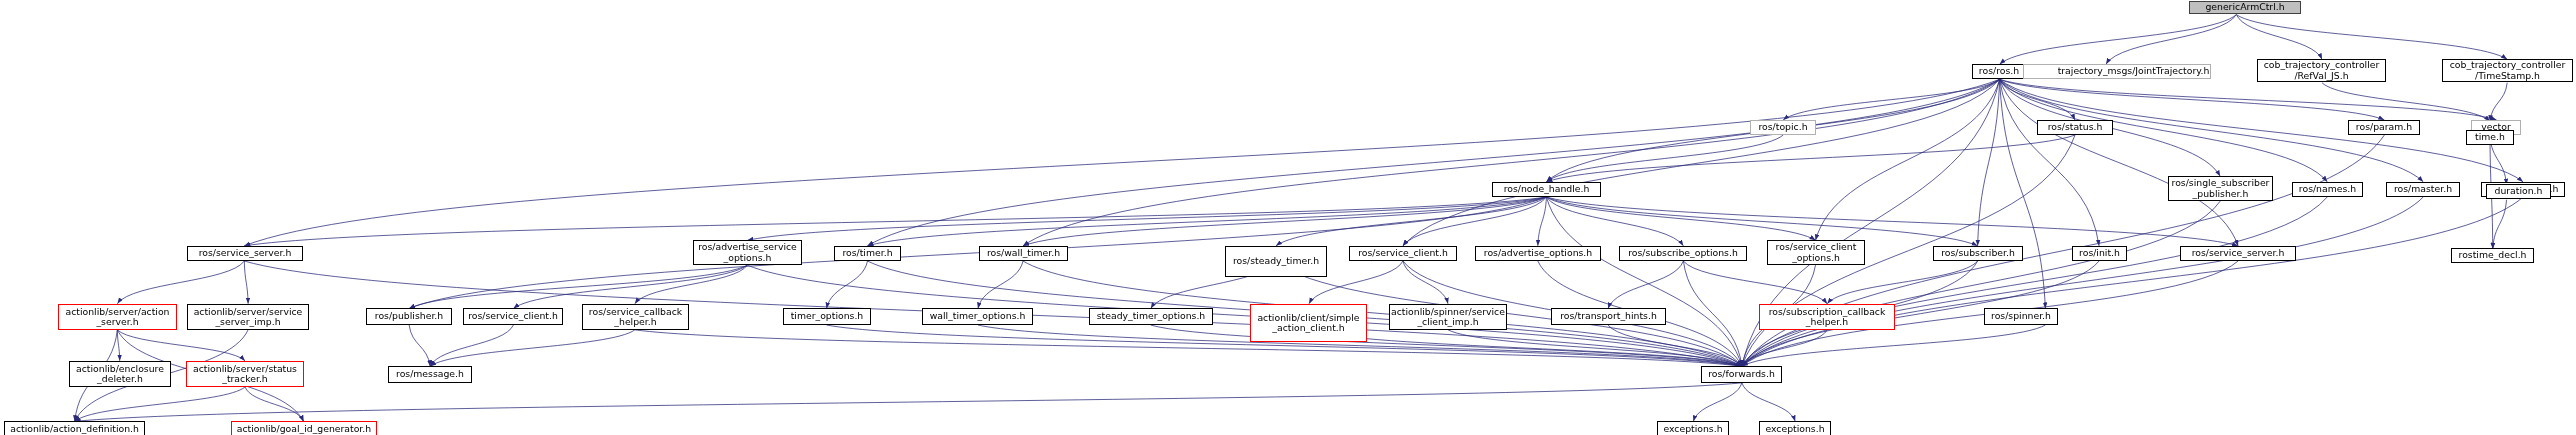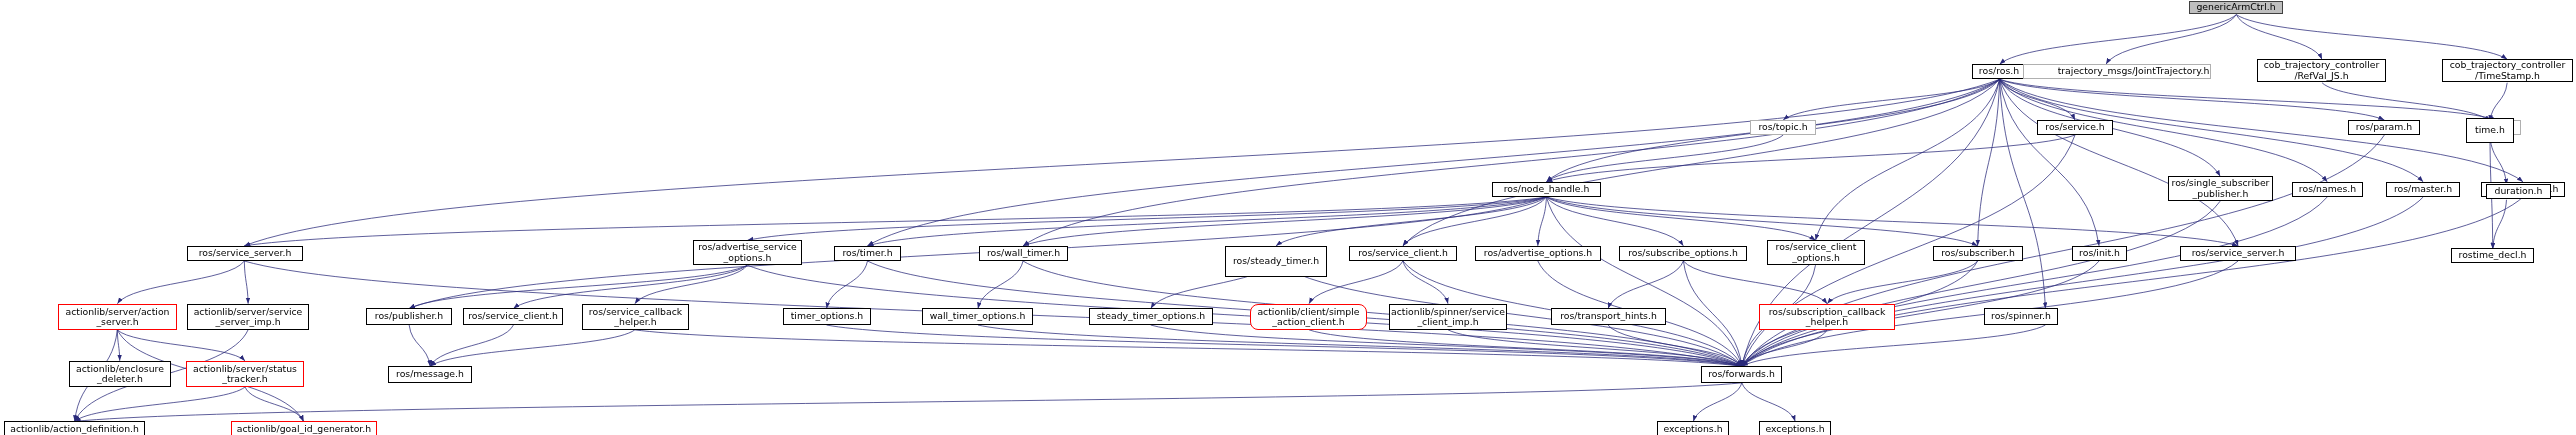--- a/index.html
+++ b/index.html
@@ -118,32 +118,32 @@
         <path d="M2655,479 C2640.12,505.5 2545.88,505.5 2531,532" fill="none" stroke="#2a2a7a" stroke-width="1.1" marker-end="url(#arrow)"></path>
         <path d="M2972,472 C2919.08,502 2583.92,502 2531,532" fill="none" stroke="#2a2a7a" stroke-width="1.1" marker-end="url(#arrow)"></path>
         <path d="M356,562 C326.3,587 138.2,587 108.5,612" fill="none" stroke="#2a2a7a" stroke-width="1.1" marker-end="url(#arrow)"></path>
         <path d="M356,562 C366.2,587 430.8,587 441,612" fill="none" stroke="#2a2a7a" stroke-width="1.1" marker-end="url(#arrow)"></path>
         <path d="M2531,556 C2522.54,584 2468.96,584 2460.5,612" fill="none" stroke="#2a2a7a" stroke-width="1.1" marker-end="url(#arrow)"></path>
         <path d="M2531,556 C2540.3,584 2599.2,584 2608.5,612" fill="none" stroke="#2a2a7a" stroke-width="1.1" marker-end="url(#arrow)"></path>
         <path d="M2531,556 C2240.3,584 399.2,584 108.5,612" fill="none" stroke="#2a2a7a" stroke-width="1.1" marker-end="url(#arrow)"></path>
       </g>
   </svg>
   <div id="node-layer">
-      <div class="node root" style="left: 2189px; top: 0.7px; width: 94px; height: 13.8px;">genericArmCtrl.h</div>
+      <div class="node root" style="left: 2189px; top: 0.7px; width: 112px; height: 13.8px;">genericArmCtrl.h</div>
       <div class="node thick" style="left: 1972px; top: 64px; width: 54px; height: 15px;">ros/ros.h</div>
       <div class="node grayb" style="left: 2023px; top: 64px; width: 188px; height: 15px; padding-left: 35px;">trajectory_msgs/JointTrajectory.h</div>
       <div class="node thick" style="left: 2257px; top: 59px; width: 129px; height: 23.4px;">cob_trajectory_controller
 /RefVal_JS.h</div>
       <div class="node thick" style="left: 2442px; top: 59px; width: 131px; height: 23.4px;">cob_trajectory_controller
 /TimeStamp.h</div>
       <div class="node grayb" style="left: 1750px; top: 120px; width: 66px; height: 15px;">ros/topic.h</div>
-      <div class="node thick" style="left: 2037px; top: 120px; width: 76px; height: 15px;">ros/service.h</div>
+      <div class="node thick" style="left: 2037px; top: 120px; width: 76px; height: 15px;">ros/status.h</div>
       <div class="node thick" style="left: 2348px; top: 120px; width: 72px; height: 15px;">ros/param.h</div>
       <div class="node grayb" style="left: 2471px; top: 120px; width: 50px; height: 15px;">vector</div>
-      <div class="node thick" style="left: 2466px; top: 118px; width: 48px; height: 25px;">time.h</div>
+      <div class="node thick" style="left: 2466px; top: 130px; width: 48px; height: 15px;">time.h</div>
       <div class="node thick" style="left: 1492px; top: 182px; width: 109px; height: 15px;">ros/node_handle.h</div>
       <div class="node thick" style="left: 2168px; top: 176px; width: 105px; height: 25px;">ros/single_subscriber
 _publisher.h</div>
       <div class="node thick" style="left: 2292px; top: 182px; width: 71px; height: 15px;">ros/names.h</div>
       <div class="node thick" style="left: 2386px; top: 182px; width: 74px; height: 15px;">ros/master.h</div>
       <div class="node thick" style="left: 2481px; top: 182px; width: 84px; height: 15px;">ros/this_node.h</div>
       <div class="node thick" style="left: 2474px; top: 184px; width: 65px; height: 15px; margin-left: 12px;">duration.h</div>
       <div class="node thick" style="left: 187px; top: 246px; width: 116px; height: 15px;">ros/service_server.h</div>
       <div class="node thick" style="left: 693px; top: 240px; width: 109px; height: 25px;">ros/advertise_service
 _options.h</div>
@@ -163,21 +163,21 @@
 _server.h</div>
       <div class="node thick" style="left: 187px; top: 304px; width: 122px; height: 26px;">actionlib/server/service
 _server_imp.h</div>
       <div class="node thick" style="left: 366px; top: 308px; width: 86px; height: 16.5px;">ros/publisher.h</div>
       <div class="node thick" style="left: 463px; top: 308px; width: 100px; height: 16.5px;">ros/service_client.h</div>
       <div class="node thick" style="left: 582px; top: 304px; width: 107px; height: 26px;">ros/service_callback
 _helper.h</div>
       <div class="node thick" style="left: 783px; top: 308px; width: 88px; height: 16.5px;">timer_options.h</div>
       <div class="node thick" style="left: 922px; top: 308px; width: 111px; height: 16.5px;">wall_timer_options.h</div>
       <div class="node thick" style="left: 1089px; top: 308px; width: 124px; height: 16.5px;">steady_timer_options.h</div>
-      <div class="node redb" style="left: 1250px; top: 304px; width: 117px; height: 26px; border-radius: 8px;">actionlib/client/simple
+      <div class="node redb" style="left: 1250px; top: 304px; width: 117px; height: 38px;">actionlib/client/simple
 _action_client.h</div>
       <div class="node thick" style="left: 1389px; top: 304px; width: 118px; height: 26px;">actionlib/spinner/service
 _client_imp.h</div>
       <div class="node thick" style="left: 1551px; top: 308px; width: 115px; height: 16.5px;">ros/transport_hints.h</div>
       <div class="node redb" style="left: 1759px; top: 304px; width: 136px; height: 26px;">ros/subscription_callback
 _helper.h</div>
       <div class="node thick" style="left: 1984px; top: 308px; width: 74px; height: 16.5px;">ros/spinner.h</div>
       <div class="node thick" style="left: 388px; top: 366px; width: 84px; height: 16.5px;">ros/message.h</div>
       <div class="node thick" style="left: 69px; top: 361px; width: 102px; height: 26px;">actionlib/enclosure
 _deleter.h</div>

